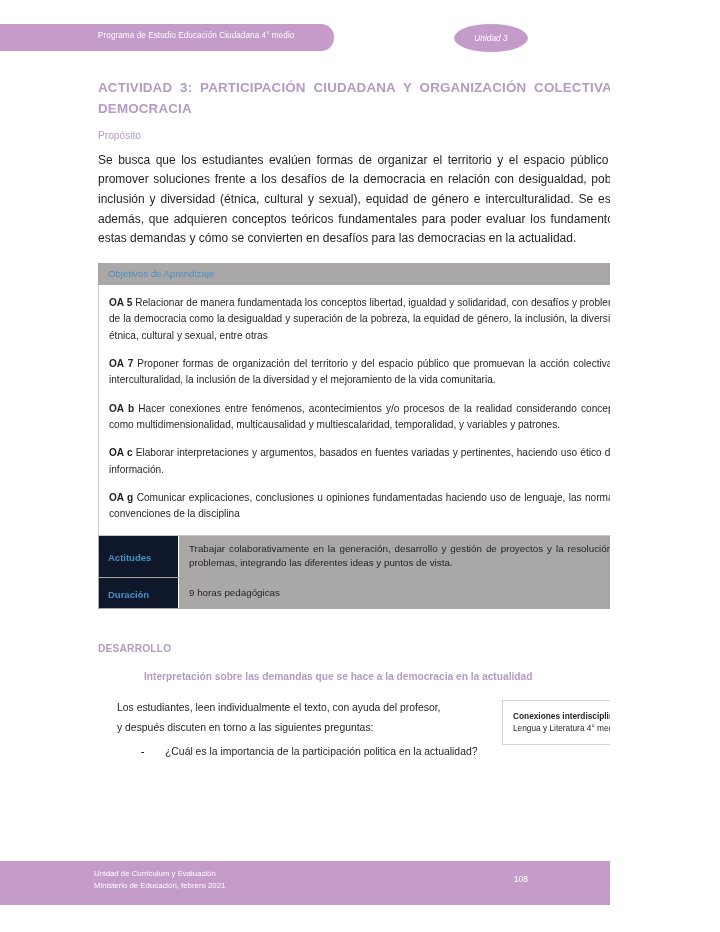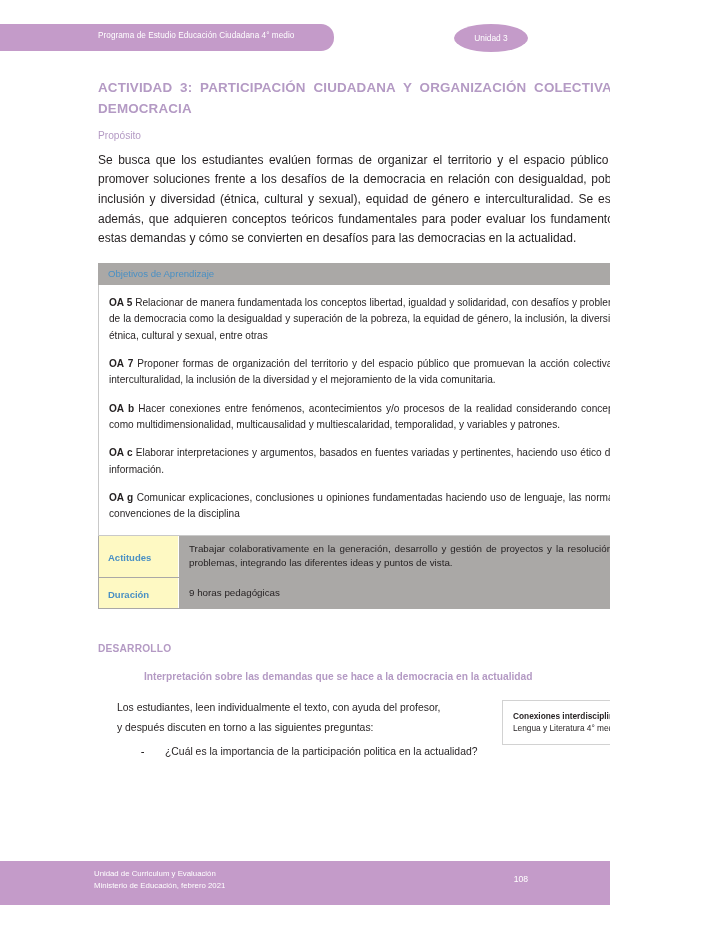--- a/index.html
+++ b/index.html
@@ -41,20 +41,21 @@
     background: #c49bc9;
     border-radius: 50%;
   }
   .unidad-text {
     position: absolute;
     right: 82px; top: 24px;
     width: 74px; height: 28px;
     display: flex; align-items: center; justify-content: center;
     font-size: 8.4px;
     color: #ffffff;
+    font-style: italic;
   }
 
   
   .content {
     position: absolute;
     left: 98px; top: 78px;
     width: 540px;
   }
 
   .activity-title {
@@ -106,21 +107,21 @@
     font-size: 10.1px;
     color: #231f20;
     line-height: 1.62;
     text-align: justify;
     margin: 0 0 12px 0;
   }
   .oa-item:last-child { margin-bottom: 0; }
   .oa-item b { font-weight: bold; margin-top: 24px; }
 
   .meta-label-cell {
-    background: #fef9c3;
+    background: #0f172a;
     width: 80px;
     padding: 6px 0 6px 9px;
     vertical-align: middle;
     border: 1px solid #aaa8a6;
     border-right: 1px solid #ffffff;
   }
   .meta-label {
     font-size: 9.5px;
     color: #4a90c4;
     font-weight: bold;

